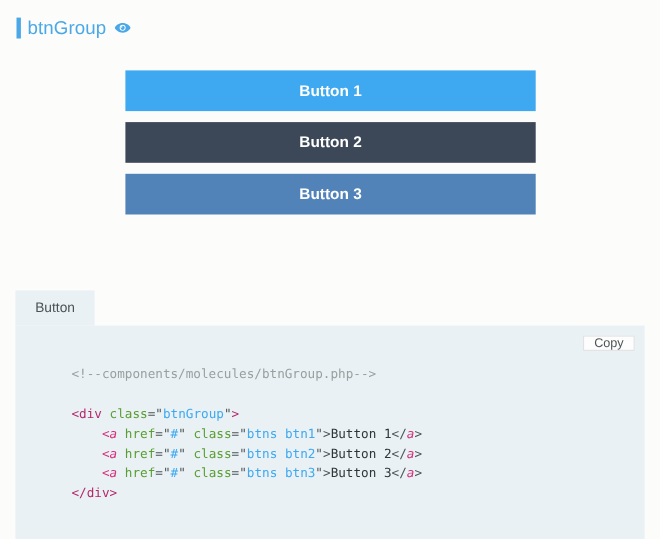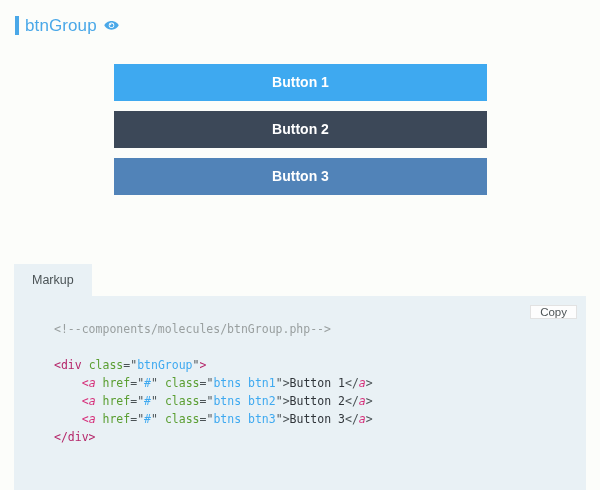--- a/index.html
+++ b/index.html
@@ -128,21 +128,21 @@
     background: #fdfdfd;
     border: 1px solid #e2e2e2;
     color: #4d5456;
     font-size: 11.5px;
     padding: 0 9px;
     cursor: pointer;
     font-family: "Liberation Sans", sans-serif;
     z-index: 3;
   }
   pre.code {
-    margin: 2px;
+    margin: 13px;
     padding: 22px 0 0 38px;
     font-family: "DejaVu Sans Mono", "Liberation Mono", monospace;
     font-size: 11.5px;
     line-height: 18px;
     color: #3b4043;
     white-space: pre;
     background: transparent;
   }
   .c-comment { color: #999f9f; }
   .c-tag     { color: #b5276a; }
@@ -173,21 +173,21 @@
   </div>
 
   <div class="btn-stack">
     <a href="#" class="btn btn1" style="background: rgb(62, 169, 240);">Button 1</a>
     <a href="#" class="btn btn2" style="background: rgb(60, 72, 88);">Button 2</a>
     <a href="#" class="btn btn3" style="background: rgb(81, 131, 184);">Button 3</a>
   </div>
 
   <div class="panel">
     <ul class="tabs">
-      <li class="tab tab-active">Markup</li>
+      <li class="tab tab-active">Button</li>
     </ul>
 
     <div class="codewrap">
       <button class="copy-btn">Copy</button>
 
       <pre class="code"><span class="c-comment">&lt;!--components/molecules/btnGroup.php--&gt;</span>
 
 <span class="c-tag">&lt;div</span> <span class="c-attr">class</span><span class="c-punc">=</span><span class="c-punc">"</span><span class="c-str">btnGroup</span><span class="c-punc">"</span><span class="c-tag">&gt;</span>
 <span>    </span><span class="c-tag-a">&lt;a</span> <span class="c-attr">href</span><span class="c-punc">=</span><span class="c-punc">"</span><span class="c-str">#</span><span class="c-punc">"</span> <span class="c-attr">class</span><span class="c-punc">=</span><span class="c-punc">"</span><span class="c-str">btns btn1</span><span class="c-punc">"</span><span class="c-punc">&gt;</span><span class="c-text">Button 1</span><span class="c-punc">&lt;/</span><span class="c-tag-a">a</span><span class="c-punc">&gt;</span>
 <span>    </span><span class="c-tag-a">&lt;a</span> <span class="c-attr">href</span><span class="c-punc">=</span><span class="c-punc">"</span><span class="c-str">#</span><span class="c-punc">"</span> <span class="c-attr">class</span><span class="c-punc">=</span><span class="c-punc">"</span><span class="c-str">btns btn2</span><span class="c-punc">"</span><span class="c-punc">&gt;</span><span class="c-text">Button 2</span><span class="c-punc">&lt;/</span><span class="c-tag-a">a</span><span class="c-punc">&gt;</span>

